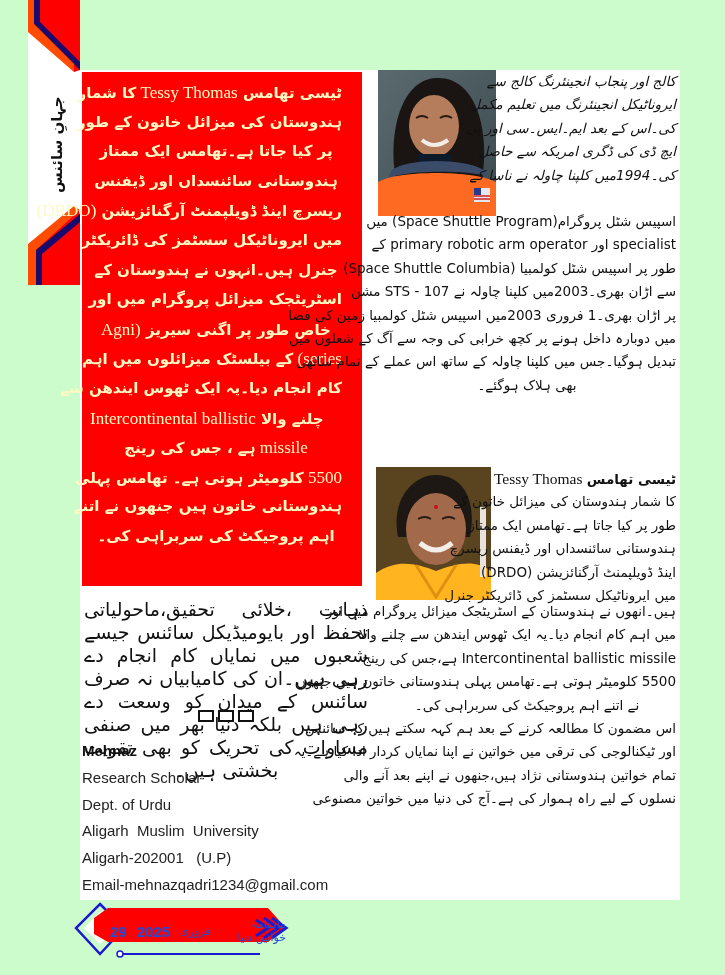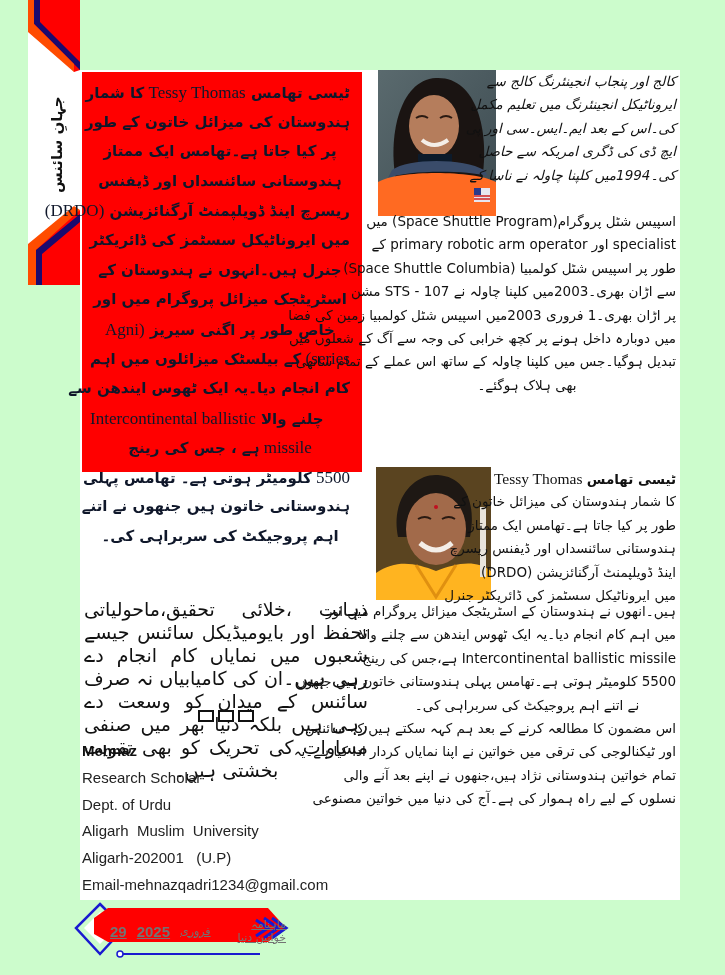--- a/index.html
+++ b/index.html
@@ -25,24 +25,24 @@
     .page {
       position: absolute; left: 80px; top: 70px; width: 410px; height: 830px;
       background: #ffffff;
     }
     .page-right {
       position: absolute; left: 370px; top: 70px; width: 310px; height: 830px;
       background: #ffffff;
     }
     
     .red-box {
-      position: absolute; left: 82px; top: 72px; width: 280px; height: 400px;
+      position: absolute; left: 82px; top: 72px; width: 280px; height: 514px;
       background: #ff0000;
-      padding: 6px 12px 6px 8px;
-      color: #0f172a; direction: rtl; text-align: justify;
+      padding: 6px 20px 6px 8px;
+      color: #fef9c3; direction: rtl; text-align: justify;
       font-size: 15px; font-weight: bold; line-height: 29.6px;
     }
     .latin { font-family: "Liberation Serif", serif; font-weight: normal; font-size: 17px; }
 
     
     .left-para {
       position: absolute; left: 84px; top: 598px; width: 284px;
       direction: rtl; text-align: justify; text-align-last: center;
       font-size: 19px; line-height: 23px; color: #111;
     }
@@ -80,22 +80,22 @@
     .line { display: block; height: 23.4px; white-space: nowrap; text-align-last: justify; }
     .line.last { text-align-last: center; }
 
     
     .footer {
       position: absolute; left: 72px; top: 898px; width: 250px; height: 70px;
     }
     .footer svg { position: absolute; left: 0; top: 0; }
     .footer-text {
       position: absolute; left: 38px; top: 21px; height: 24px; width: 176px;
-      display: flex; align-items: center; gap: 10px; color: #737373;
-      font-weight: bold; direction: ltr; text-decoration: underline;
+      display: flex; align-items: center; gap: 10px; color: #1d4ed8;
+      font-weight: bold; direction: ltr;
     }
     .footer-page { font-family: "Liberation Sans", sans-serif; font-size: 15px; }
     .footer-year { font-family: "Liberation Sans", sans-serif; font-size: 15px; }
     .footer-month, .footer-mag { font-size: 11px; font-weight: normal; direction: rtl; }
   </style>
 </head>
 <body>
 
 <div class="side-banner">
   <svg width="52" height="285" viewBox="0 0 52 285">

